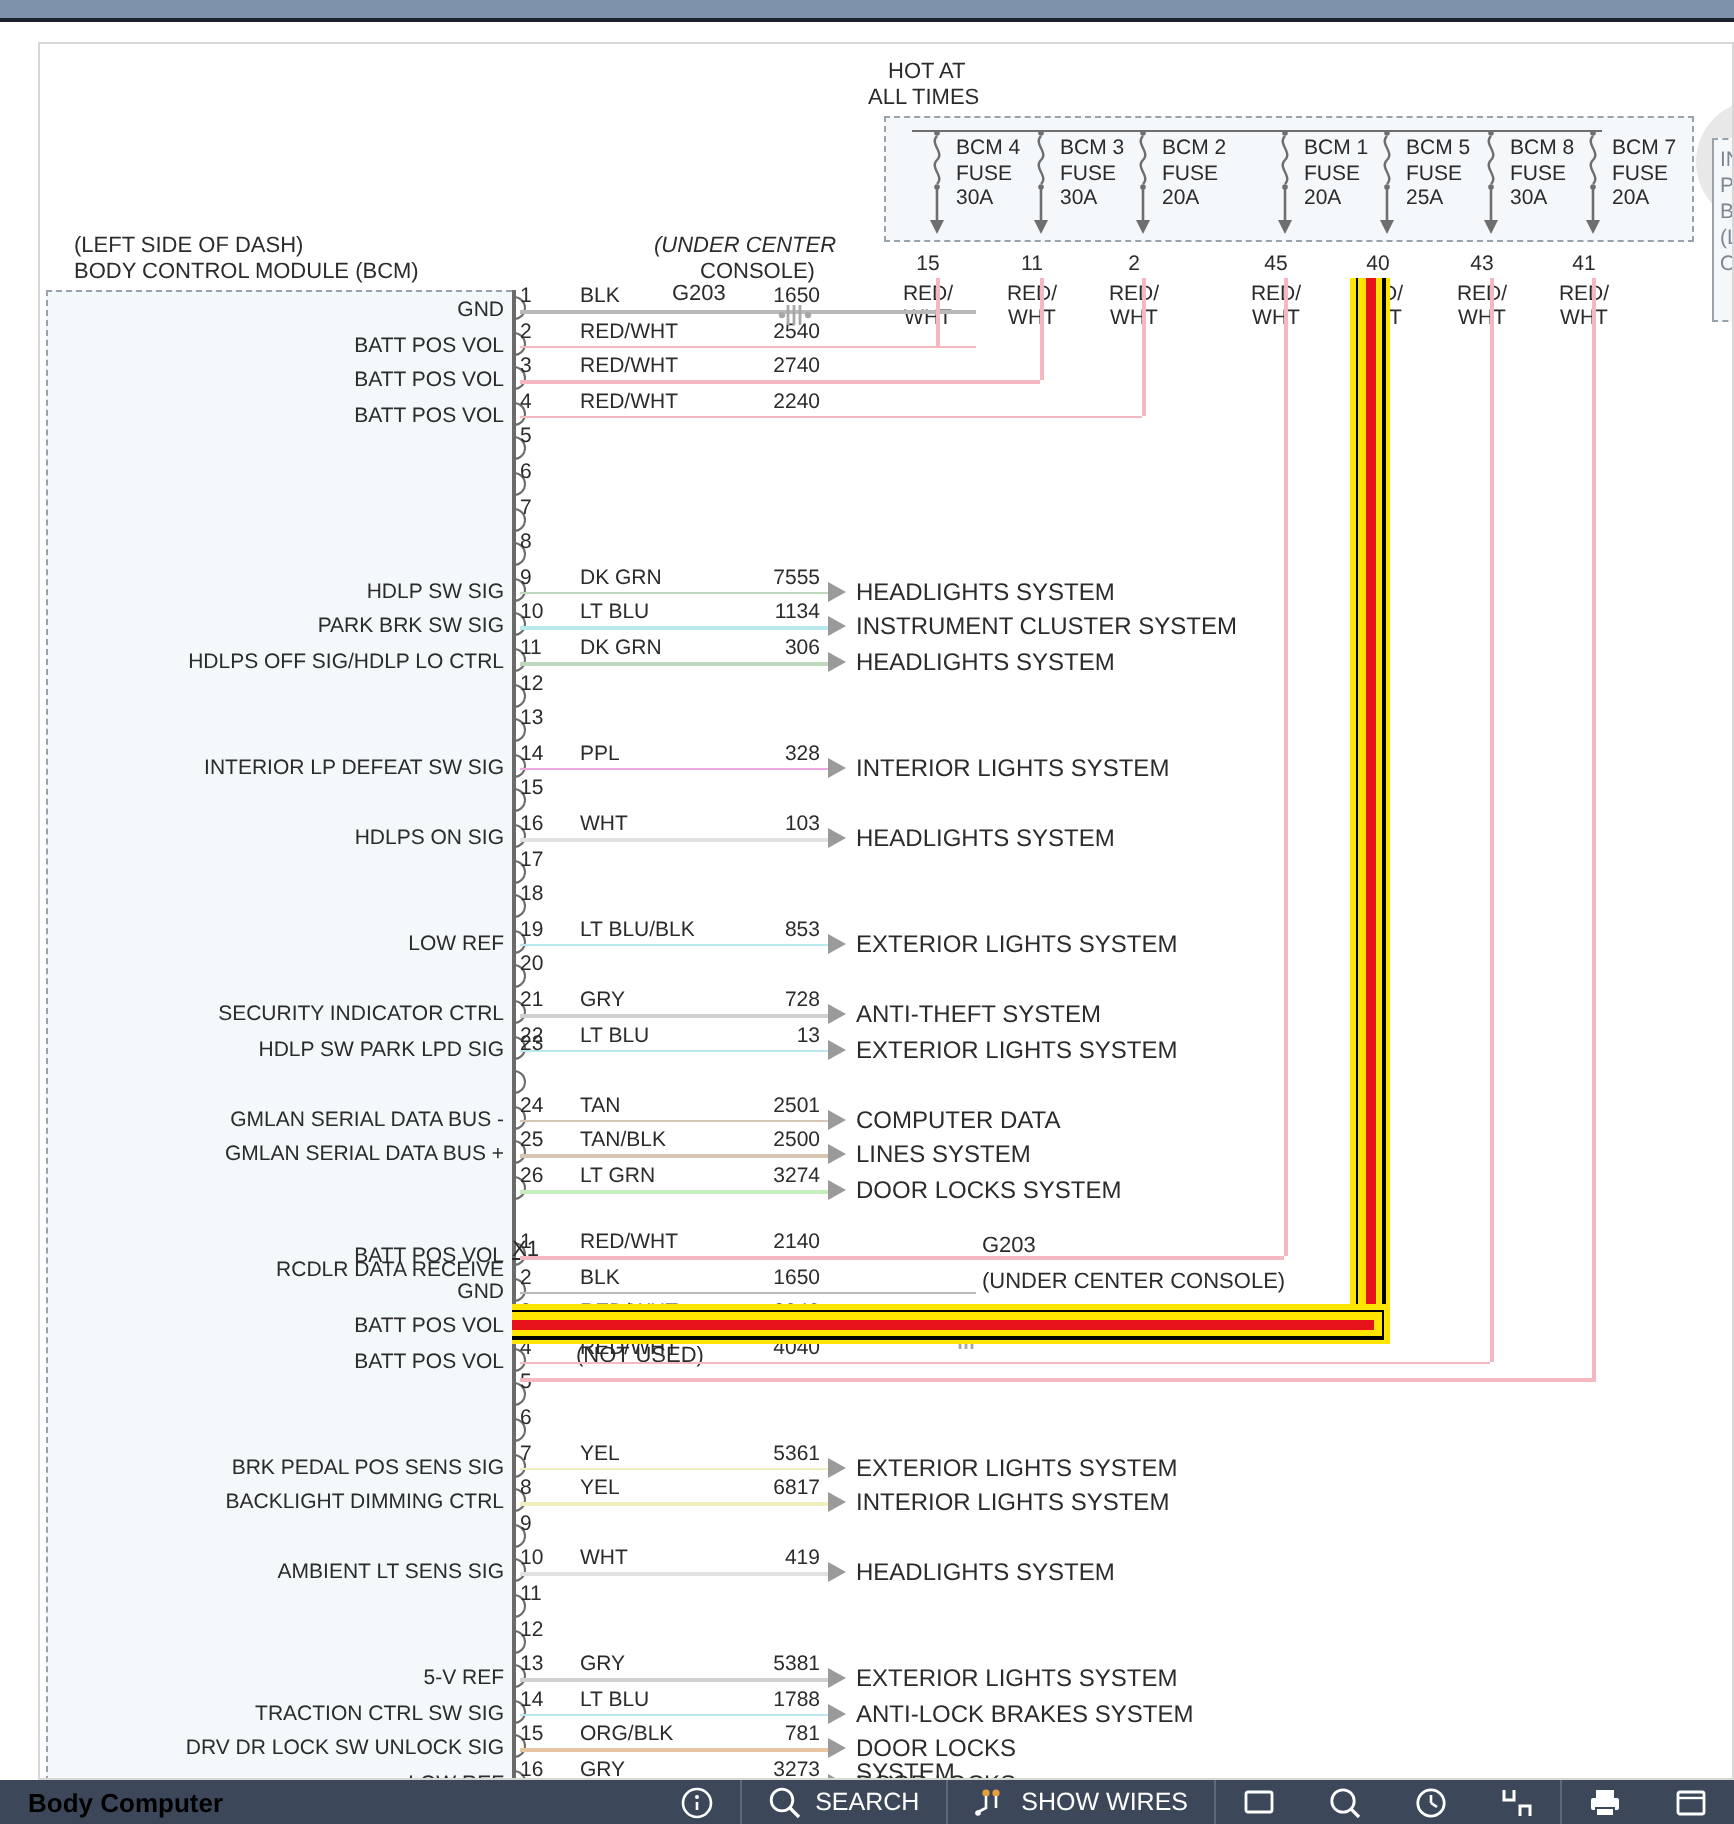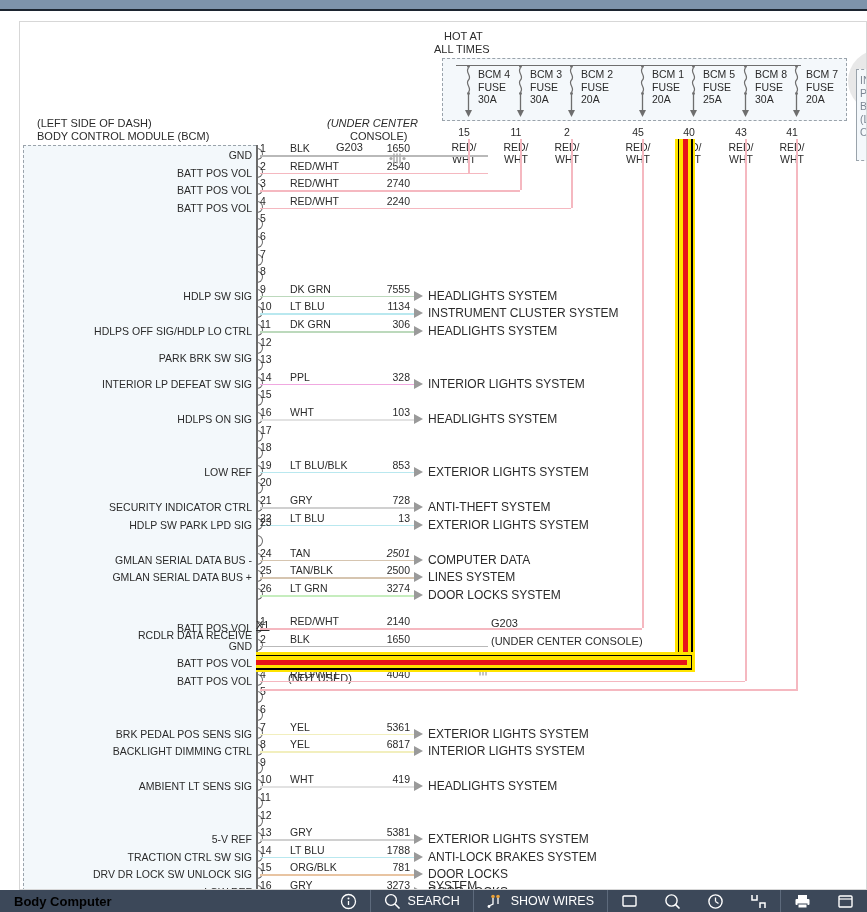--- a/index.html
+++ b/index.html
@@ -339,21 +339,21 @@
         <div class="socket" style="left: 236px; top: 266.8px;"></div>
         <div class="pnum" style="left: 240px; top: 260.8px;">9</div>
         <div class="pinlabel" style="left: 0px; width: 232px; top: 267.8px;">HDLP SW SIG</div>
         <div class="wcolor" style="left: 270px; top: 260.8px;">DK GRN</div>
         <div class="wnum" style="left: 346px; top: 260.8px;">7555</div>
         <div class="wire" style="left: 240px; top: 273.8px; background: rgb(188, 217, 188); width: 154px;"></div>
         <div class="arrow" style="left: 394px; top: 268.8px;"></div>
         <div class="dest" style="left: 408px; top: 267.8px;">HEADLIGHTS SYSTEM</div>
         <div class="socket" style="left: 236px; top: 284.4px;"></div>
         <div class="pnum" style="left: 240px; top: 278.4px;">10</div>
-        <div class="pinlabel" style="left: 0px; width: 232px; top: 285.4px; margin-top: 45px;">PARK BRK SW SIG</div>
+        <div class="pinlabel" style="left: 0px; width: 232px; top: 285.4px;">PARK BRK SW SIG</div>
         <div class="wcolor" style="left: 270px; top: 278.4px;">LT BLU</div>
         <div class="wnum" style="left: 346px; top: 278.4px;">1134</div>
         <div class="wire" style="left: 240px; top: 291.4px; background: rgb(185, 232, 239); width: 154px;"></div>
         <div class="arrow" style="left: 394px; top: 286.4px;"></div>
         <div class="dest" style="left: 408px; top: 285.4px;">INSTRUMENT CLUSTER SYSTEM</div>
         <div class="socket" style="left: 236px; top: 302px;"></div>
         <div class="pnum" style="left: 240px; top: 296px;">11</div>
         <div class="pinlabel" style="left: 0px; width: 232px; top: 303px;">HDLPS OFF SIG/HDLP LO CTRL</div>
         <div class="wcolor" style="left: 270px; top: 296px;">DK GRN</div>
         <div class="wnum" style="left: 346px; top: 296px;">306</div>
@@ -411,21 +411,21 @@
         <div class="wnum" style="left: 346px; top: 489.6px;">13</div>
         <div class="wire" style="left: 240px; top: 502.6px; background: rgb(185, 232, 239); width: 154px;"></div>
         <div class="arrow" style="left: 394px; top: 497.6px;"></div>
         <div class="dest" style="left: 408px; top: 496.6px;">EXTERIOR LIGHTS SYSTEM</div>
         <div class="socket" style="left: 236px; top: 513.2px;"></div>
         <div class="pnum" style="left: 240px; top: 494px;">23</div>
         <div class="socket" style="left: 236px; top: 530.8px;"></div>
         <div class="pnum" style="left: 240px; top: 524.8px;">24</div>
         <div class="pinlabel" style="left: 0px; width: 232px; top: 531.8px;">GMLAN SERIAL DATA BUS -</div>
         <div class="wcolor" style="left: 270px; top: 524.8px;">TAN</div>
-        <div class="wnum" style="left: 346px; top: 524.8px; font-style: italic;">2501</div>
+        <div class="wnum" style="left: 346px; top: 524.8px;">2501</div>
         <div class="wire" style="left: 240px; top: 537.8px; background: rgb(214, 197, 176); width: 154px;"></div>
         <div class="arrow" style="left: 394px; top: 532.8px;"></div>
         <div class="dest" style="left: 408px; top: 531.8px;">COMPUTER DATA</div>
         <div class="socket" style="left: 236px; top: 548.4px;"></div>
         <div class="pnum" style="left: 240px; top: 542.4px;">25</div>
         <div class="pinlabel" style="left: 0px; width: 232px; top: 549.4px;">GMLAN SERIAL DATA BUS +</div>
         <div class="wcolor" style="left: 270px; top: 542.4px;">TAN/BLK</div>
         <div class="wnum" style="left: 346px; top: 542.4px;">2500</div>
         <div class="wire" style="left: 240px; top: 555.4px; background: rgb(214, 197, 176); width: 154px;"></div>
         <div class="arrow" style="left: 394px; top: 550.4px;"></div>

